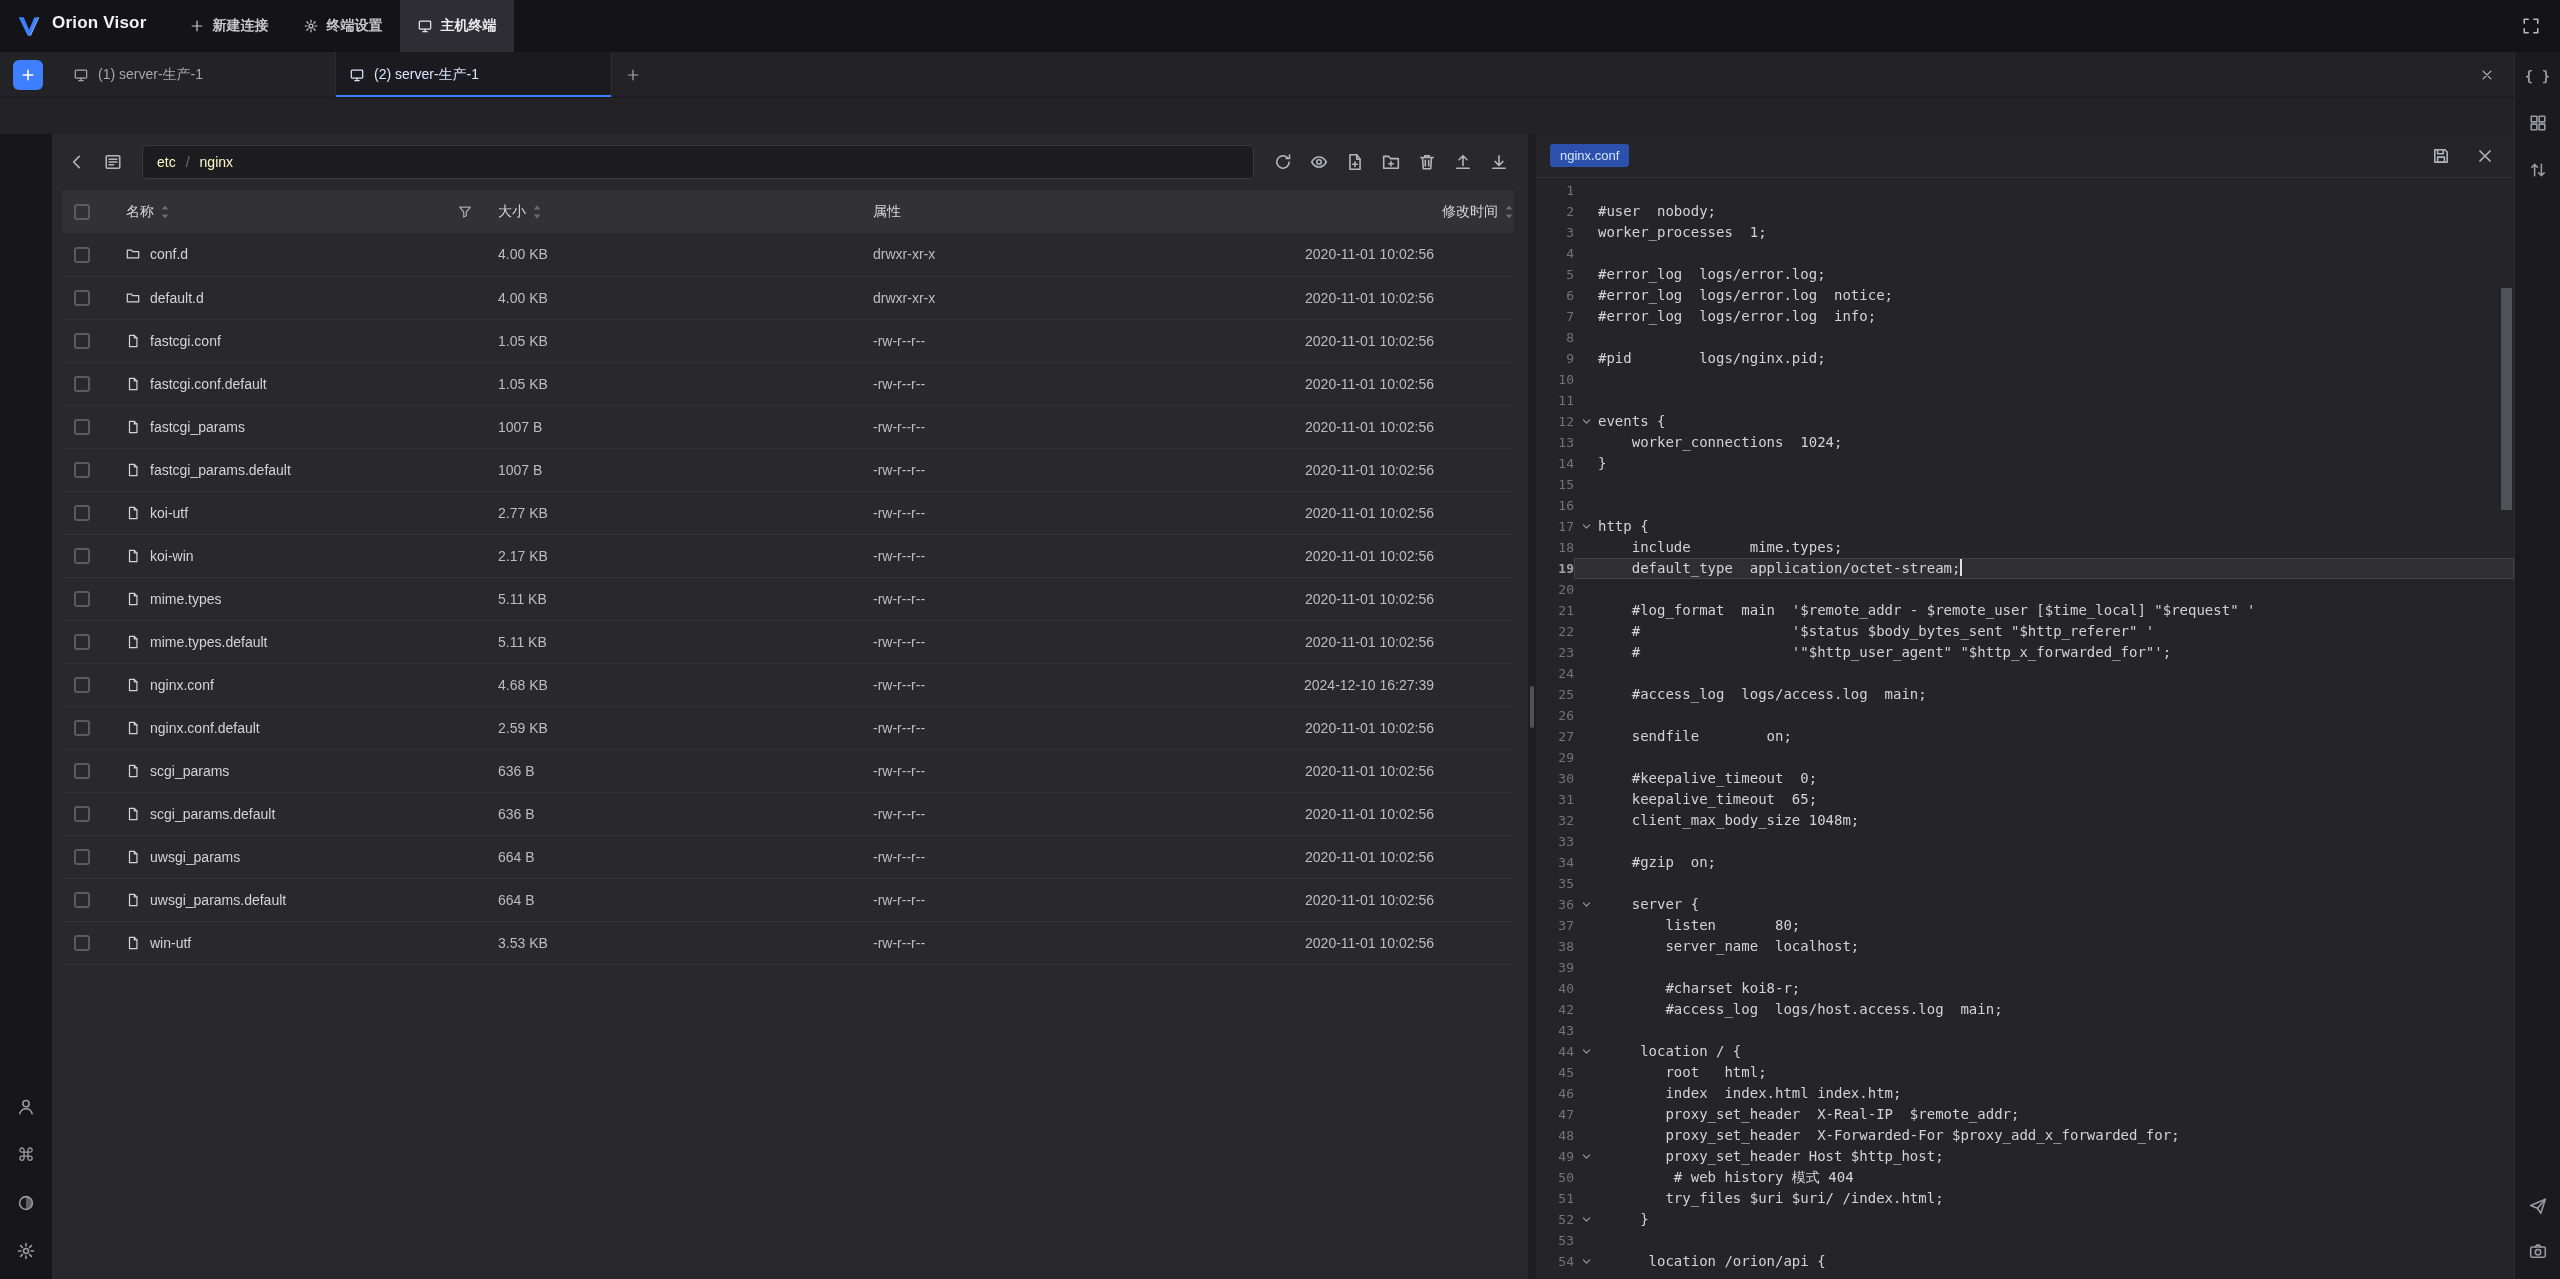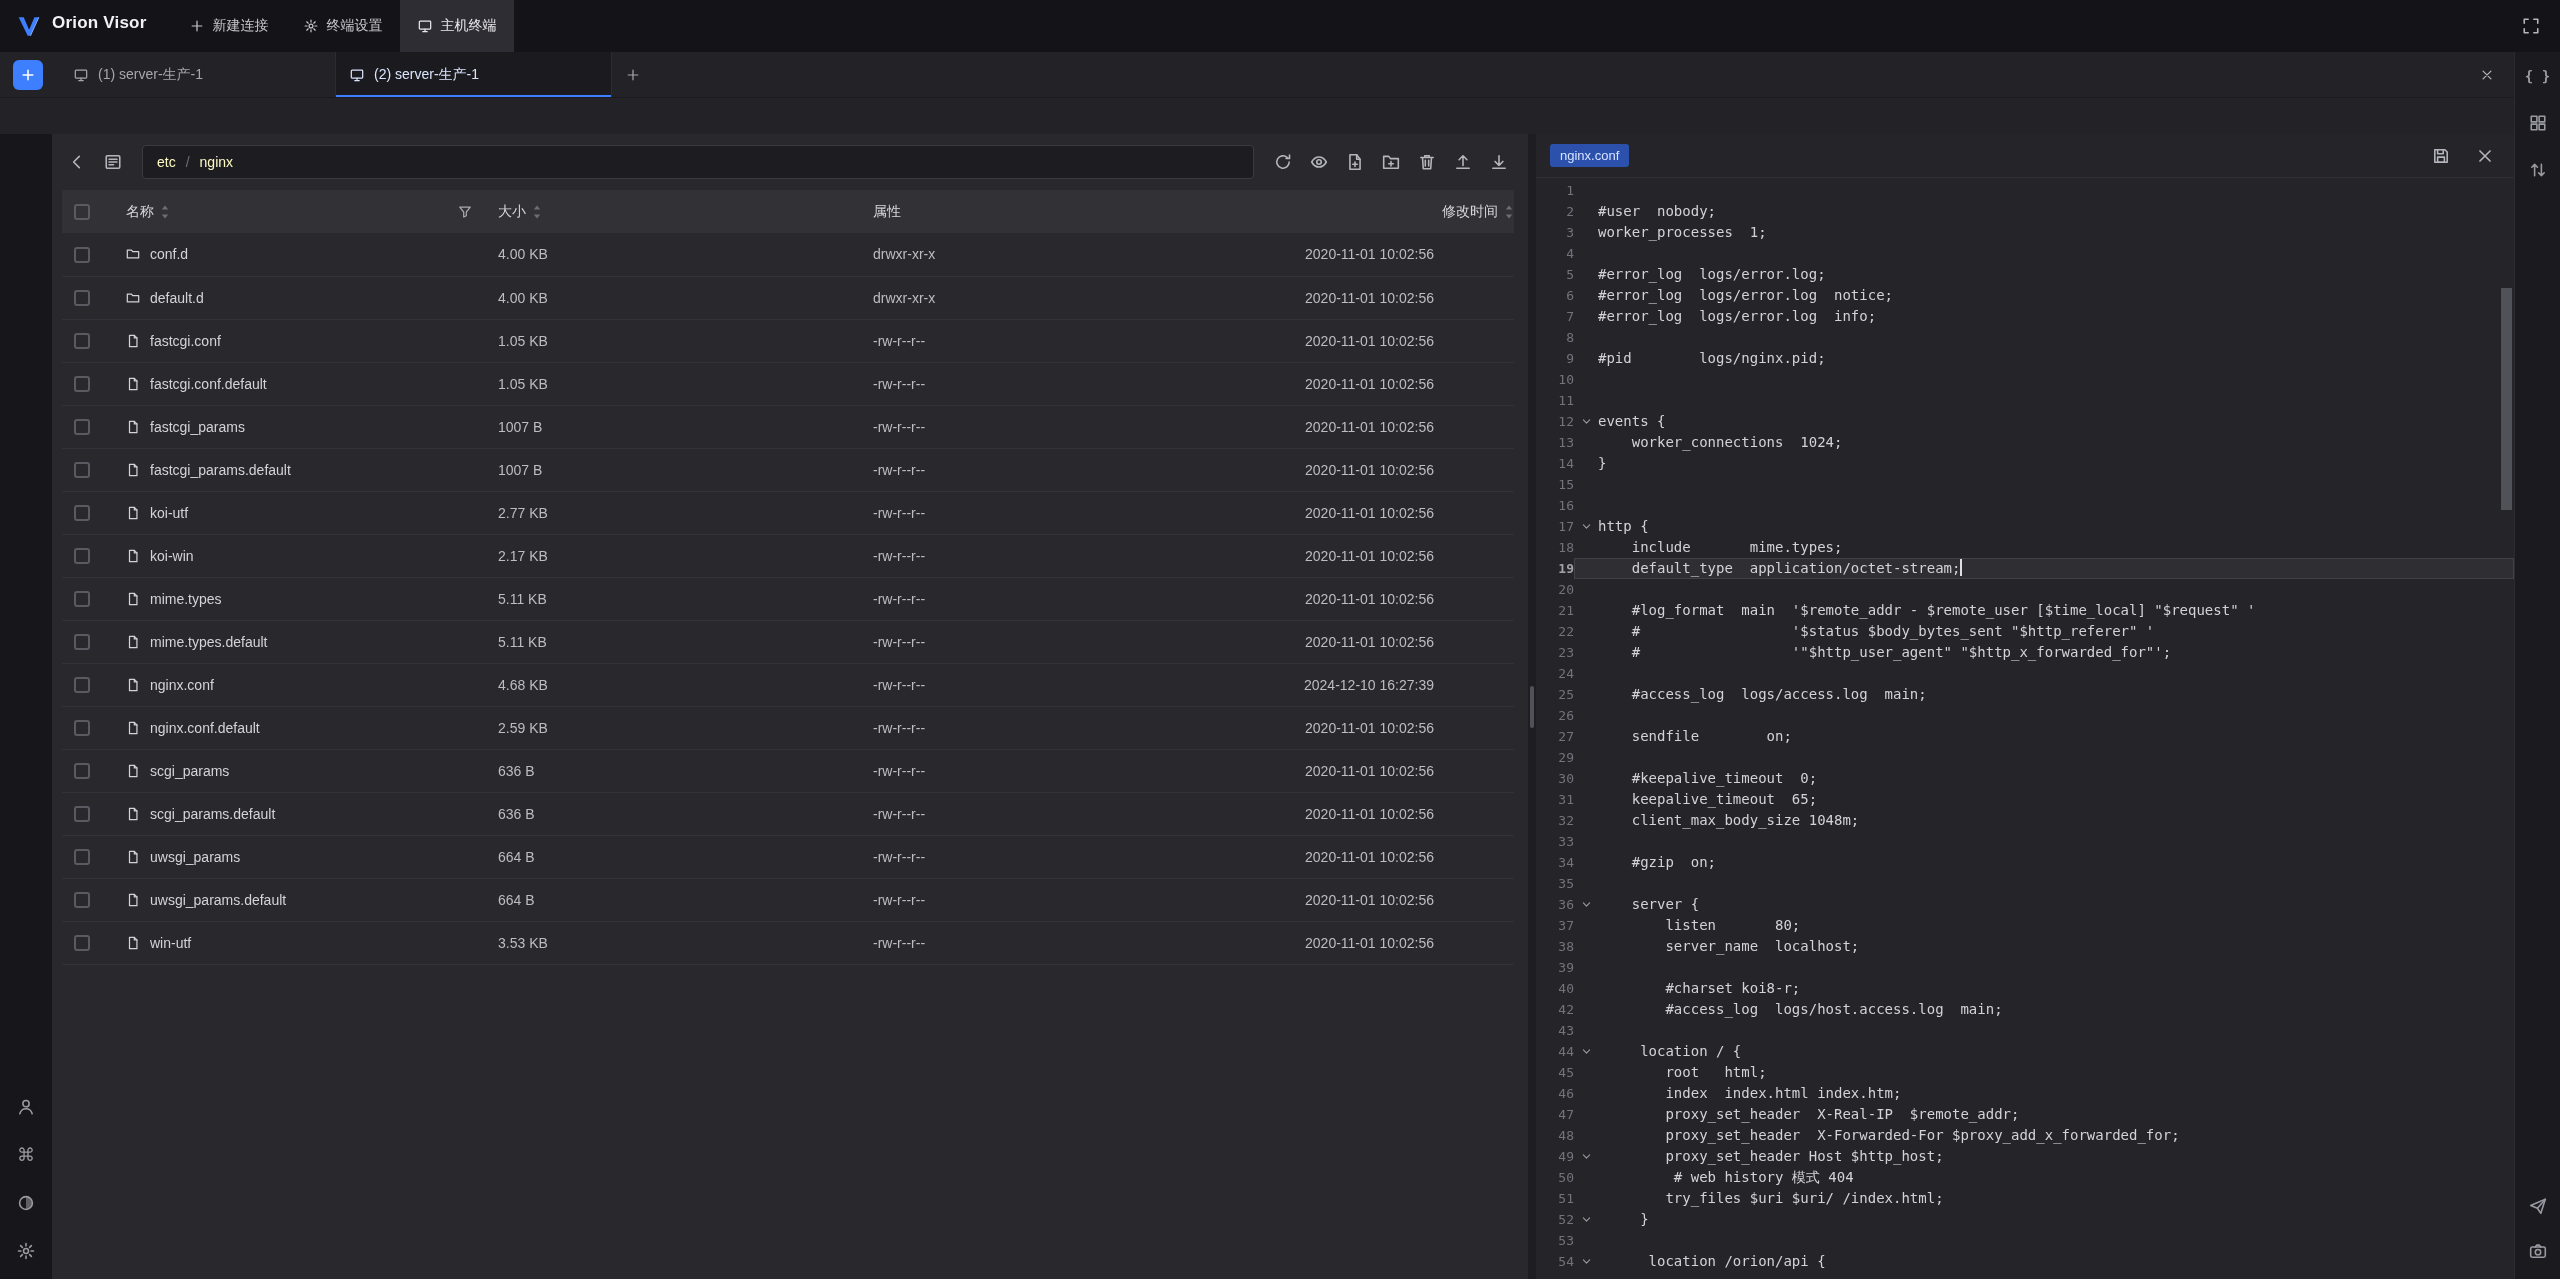--- a/index.html
+++ b/index.html
@@ -11,21 +11,21 @@
     color:#c9c9ce;
     overflow:hidden;
   }
   .app { width:2560px; height:1279px; display:flex; flex-direction:column; }
 
   
   .topbar { height:52px; flex:0 0 52px; background:var(--topbar-bg,#141418); display:flex; align-items:center; padding-left:16px; }
   .brand { display:flex; gap:10px; margin-right:26px; }
   .brand-name { font-size:17px; font-weight:bold; color:#f2f2f5; letter-spacing:.2px; }
   .topmenu { display:flex; height:100%; }
-  .menu-item { display:flex; align-items:center; gap:8px; padding:0 18px; font-size:14px; color:#c6c6cc; cursor:pointer; height:100%; }
+  .menu-item { display:flex; align-items:center; gap:8px; padding:0 18px; font-size:14px; color:#c6c6cc; cursor:pointer; height:100%;font-weight:bold; }
   .menu-item.active { background:#2d2d33; color:#e9e9ee; }
   .topbar-right { margin-left:auto; padding-right:14px; }
 
   .iconbtn { background:none; border:none; color:#b5b5bd; display:inline-flex; align-items:center; justify-content:center; width:30px; height:30px; cursor:pointer; border-radius:4px; }
   .railbtn { background:none; border:none; color:#9a9aa2; display:inline-flex; align-items:center; justify-content:center; width:32px; height:32px; cursor:pointer; }
   .ic { width:18px; height:18px; }
   .ic-sm { width:14px; height:14px; }
   .glyph { font-size:18px; line-height:1; color:inherit; }
   .glyph.mono { font-family:"DejaVu Sans Mono","Liberation Mono",monospace; font-size:14px; font-weight:bold; }
 

